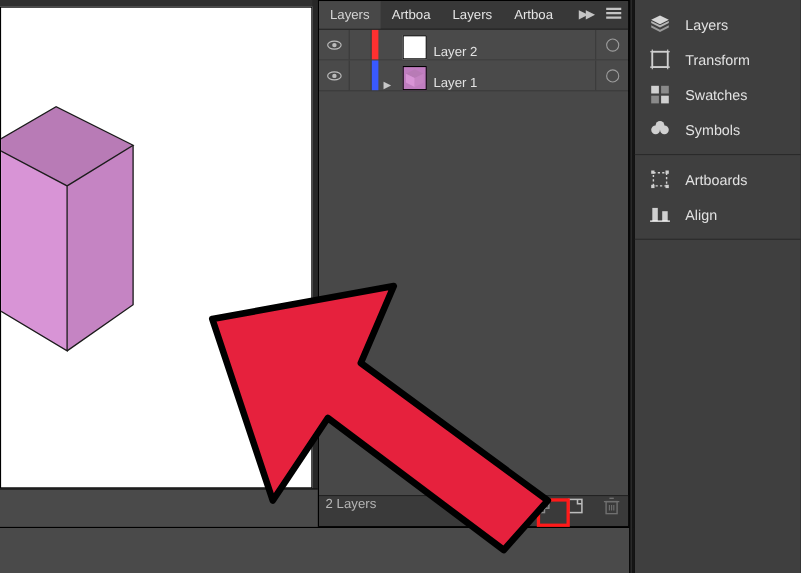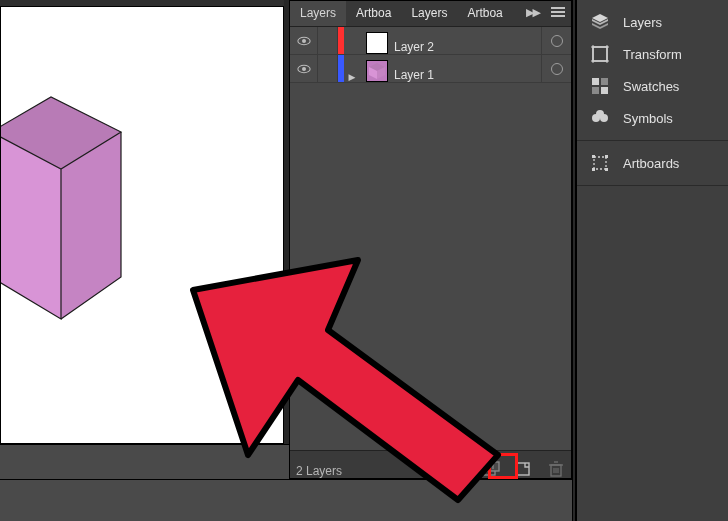--- a/index.html
+++ b/index.html
@@ -107,21 +107,21 @@
   border-left:1px solid #3b3b3b;
 }
 .target-circle{
   width:12px;height:12px;border:1px solid #9d9d9d;border-radius:50%;
 }
 
 .panel-footer{
   height: 28px;
   background:#3a3a3a;
   border-top:1px solid #222;
-  display:flex;align-items:flex-end;
+  display:flex;align-items:flex-start;
   padding: 0 6px;
   gap:14px;
   color:#b6b6b6;
   margin-top:20px;
 }
 .panel-footer .count{flex:1;font-size:12px;}
 .footer-ico{
   width:18px;height:18px;display:flex;align-items:center;justify-content:center;
   color:#707070;
 }
@@ -363,18 +363,28 @@
           <svg width="20" height="20">
             <rect x="4" y="4" width="12" height="12" fill="none" stroke="#d0d0d0" stroke-width="1.3" stroke-dasharray="2 2"></rect>
             <rect x="2" y="2" width="3" height="3" fill="#d0d0d0"></rect>
             <rect x="15" y="2" width="3" height="3" fill="#d0d0d0"></rect>
             <rect x="2" y="15" width="3" height="3" fill="#d0d0d0"></rect>
             <rect x="15" y="15" width="3" height="3" fill="#d0d0d0"></rect>
           </svg>
         </span>
         <span>Artboards</span>
       </div>
+      <div class="item">
+        <span class="ic">
+          <svg width="20" height="20">
+            <rect x="3" y="4" width="5" height="12" fill="#d0d0d0"></rect>
+            <rect x="12" y="7" width="5" height="9" fill="#d0d0d0"></rect>
+            <line x1="1" y1="16" x2="19" y2="16" stroke="#fff"></line>
+          </svg>
+        </span>
+        <span>Align</span>
+      </div>
     </div>
   </div>
 
 <svg class="big-arrow" width="360" height="260">
   <polygon points="15,40 180,10 150,80 320,205 280,250 120,130 70,205" fill="#e6213d" stroke="#000" stroke-width="6" stroke-linejoin="round"></polygon>
 </svg>
 
 </body></html>

